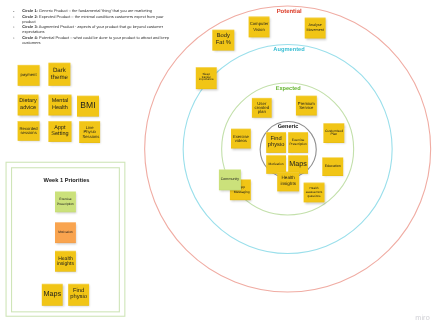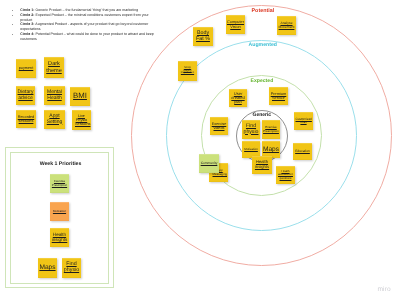--- a/index.html
+++ b/index.html
@@ -6,21 +6,21 @@
   body{width:400px;height:300px;background:#ffffff;position:relative;overflow:hidden;
        font-family:"Liberation Sans",sans-serif;
        -webkit-font-smoothing:antialiased;text-rendering:geometricPrecision;}
   #board{position:absolute;left:0;top:0;width:400px;height:300px;
          will-change:transform;transform:translateZ(0);}
   .note{position:absolute;box-sizing:border-box;display:flex;align-items:center;
         justify-content:center;text-align:center;color:#1d1d1d;
         box-shadow:1.1px 1.3px 2.0px rgba(0,0,0,0.20),
                    inset 0 0.6px 0 rgba(255,255,255,0.32),
                    inset 0 -0.6px 0 rgba(0,0,0,0.05);line-height:1.08;
-        padding:0 1px;text-decoration:underline;}
+        padding:0 1px;}
   .ring{position:absolute;border-radius:50%;border-style:solid;box-sizing:border-box;}
   .ringlabel{position:absolute;font-weight:bold;white-space:nowrap;}
   ul.bullets{position:absolute;left:17.3px;top:7.6px;width:137px;margin:0;padding:0 0 0 3.0px;
        font-size:3.6px;color:#2b2b2b;list-style:disc;}
   ul.bullets li{margin:0;line-height:4.95px;}
   ul.bullets li::marker{font-size:2.4px;color:#7a7a7a;}
   .frame-outer{position:absolute;box-sizing:border-box;border:0.9px solid #cfe5b8;}
   .frame-inner{position:absolute;box-sizing:border-box;border:0.9px solid #cfe5b8;}
   .frame-title{position:absolute;font-weight:bold;text-align:center;color:#1a1a1a;}
   .wm{position:absolute;font-size:6.6px;color:#cfcfd4;letter-spacing:.1px;

